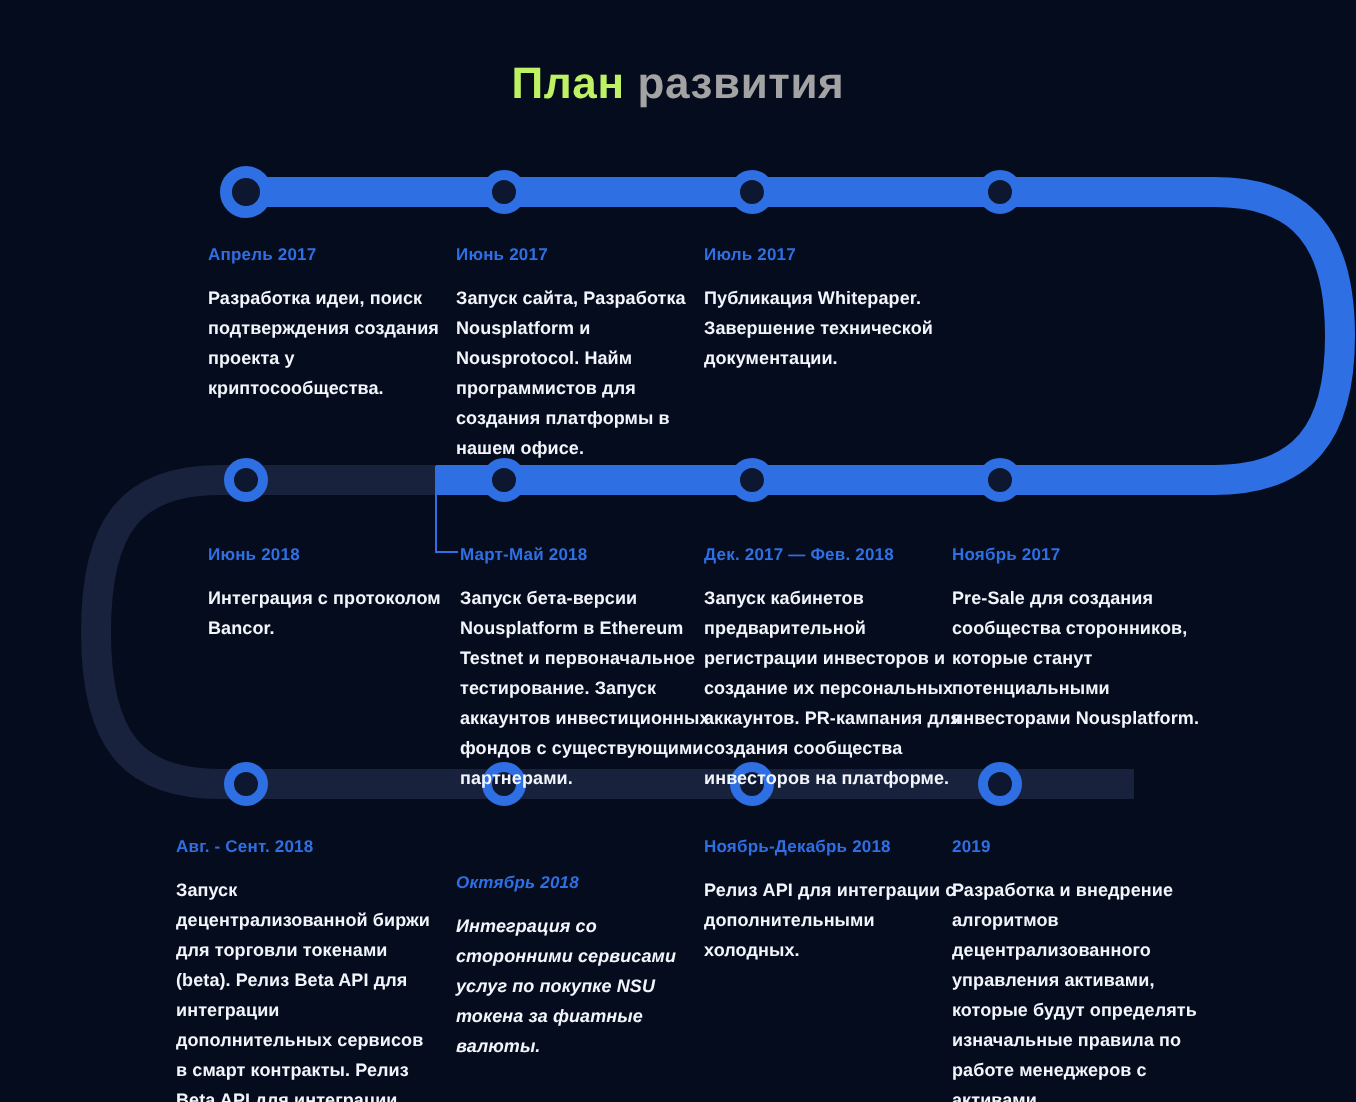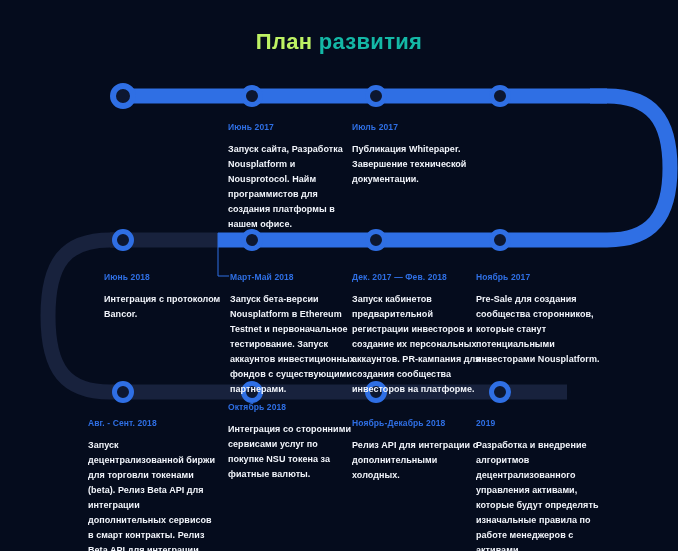--- a/index.html
+++ b/index.html
@@ -32,21 +32,21 @@
     left: 0;
     width: 678px;
     text-align: center;
     font-size: 22px;
     font-weight: bold;
     letter-spacing: 0.3px;
     line-height: 28px;
     white-space: nowrap;
   }
   .title-word-main { color: #bef264; }
-  .title-word-accent { color: #14b8a6; }
+  .title-word-accent { color: #a3a3a3; }
 
   
   .track-layer {
     position: absolute;
     top: 0;
     left: 0;
     width: 678px;
     height: 551px;
     pointer-events: none;
   }
@@ -128,20 +128,24 @@
   <div class="node node-sm" style="left:123px; top:240px;"></div>
   <div class="node node-sm" style="left:252px; top:240px;"></div>
   <div class="node node-sm" style="left:376px; top:240px;"></div>
   <div class="node node-sm" style="left:500px; top:240px;"></div>
 
   <div class="node node-sm" style="left:123px; top:392px;"></div>
   <div class="node node-sm" style="left:252px; top:392px;"></div>
   <div class="node node-sm" style="left:376px; top:392px;"></div>
   <div class="node node-sm" style="left:500px; top:392px;"></div>
 
+  <div class="card" style="left:104px; top:122px;">
+    <div class="card-date">Апрель 2017</div>
+    <div class="card-text">Разработка идеи, поиск подтверждения создания проекта у криптосообщества.</div>
+  </div>
 
   <div class="card" style="left:228px; top:122px;">
     <div class="card-date">Июнь 2017</div>
     <div class="card-text">Запуск сайта, Разработка Nousplatform и Nousprotocol. Найм программистов для создания платформы в нашем офисе.</div>
   </div>
 
   <div class="card" style="left:352px; top:122px;">
     <div class="card-date">Июль 2017</div>
     <div class="card-text">Публикация Whitepaper. Завершение технической документации.</div>
   </div>
@@ -165,21 +169,21 @@
   <div class="card card-wide" style="left:476px; top:272px;">
     <div class="card-date">Ноябрь 2017</div>
     <div class="card-text">Pre-Sale для создания сообщества сторонников, которые станут потенциальными инвесторами Nousplatform.</div>
   </div>
 
   <div class="card" style="left:88px; top:418px;">
     <div class="card-date">Авг. - Сент. 2018</div>
     <div class="card-text">Запуск децентрализованной биржи для торговли токенами (beta). Релиз Beta API для интеграции дополнительных сервисов в смарт контракты. Релиз Beta API для интеграции Escrow и дополнительных сервисов в смарт контракты</div>
   </div>
 
-  <div class="card" style="left:228px; top:402px;">
+  <div class="card" style="left:228px; top:436px;font-style:italic;">
     <div class="card-date">Октябрь 2018</div>
     <div class="card-text">Интеграция со сторонними сервисами услуг по покупке NSU токена за фиатные валюты.</div>
   </div>
 
   <div class="card" style="left:352px; top:418px;">
     <div class="card-date">Ноябрь-Декабрь 2018</div>
     <div class="card-text">Релиз API для интеграции с дополнительными холодных.</div>
   </div>
 
   <div class="card card-wide" style="left:476px; top:418px;">

